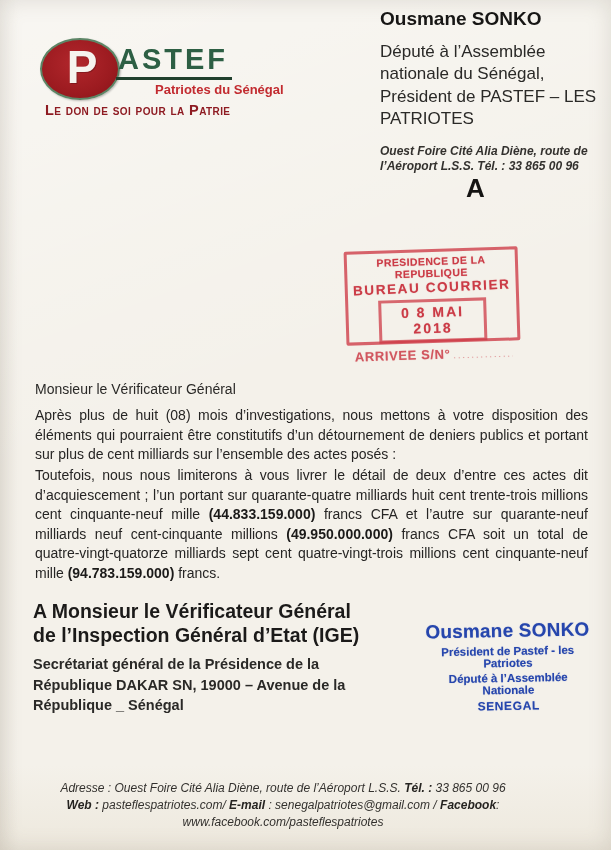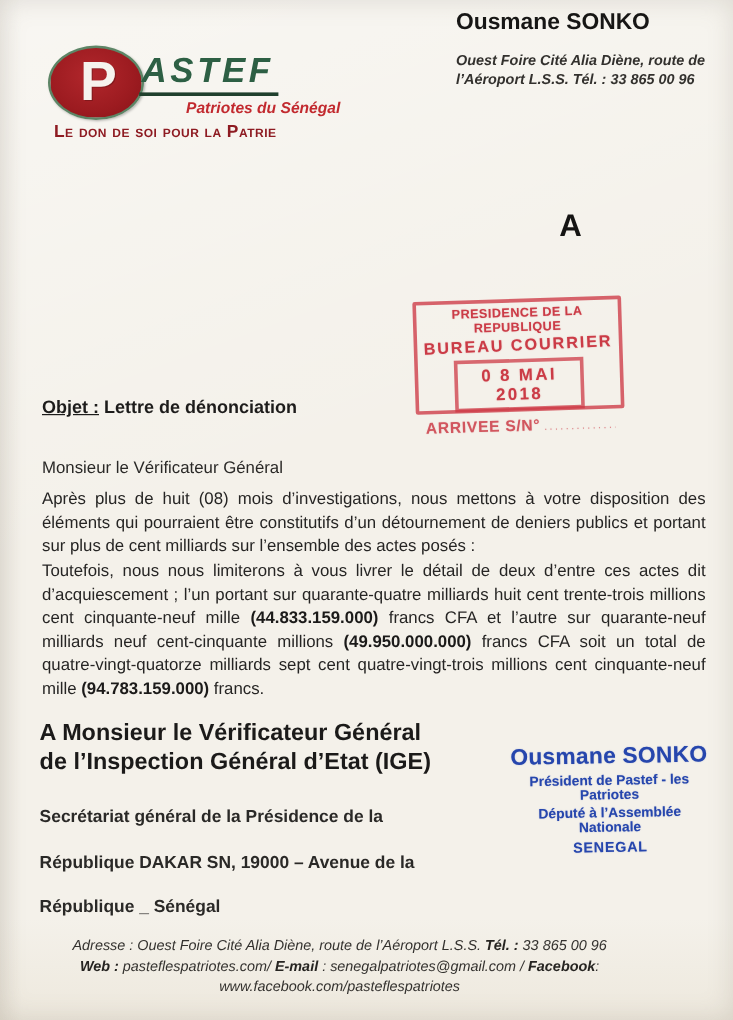--- a/index.html
+++ b/index.html
@@ -29,21 +29,21 @@
     border: 2px solid #5d8566;
     border-radius: 50%;
     display: flex; align-items: center; justify-content: center;
     box-shadow: 1px 1px 2px rgba(0,0,0,.25);
   }
   .logo-initial {
     color: #f6f3ee; font-size: 46px; font-weight: bold; line-height: 1;
     transform: translate(2px,-2px);
     text-shadow: 1px 1px 0 rgba(0,0,0,.2);
   }
-  .logo-text { margin-left: -4px; margin-top: 5px; font-style: italic; }
+  .logo-text { margin-left: -4px; margin-top: 5px; }
   .logo-wordmark {
     font-size: 29px; font-weight: bold; letter-spacing: 3px;
     color: #2d5f44;
     border-bottom: 3px solid #20402d;
     padding: 0 4px 1px 2px;
     display: inline-block;
   }
   .logo-subtitle { font-size: 13px; font-weight: bold; color: #c22a2f; margin-top: 2px; padding-left: 3px; margin-left: 36px; }
   .logo-motto {
     position: absolute; left: 45px; top: 102px;
@@ -88,21 +88,21 @@
   .subject-label { text-decoration: underline; }
   .salutation { position: absolute; left: 35px; top: 381px; font-size: 14px; color: #2a2927; }
   .para { position: absolute; left: 35px; width: 553px; font-size: 14px; line-height: 19.5px; text-align: justify; color: #262524; }
   .para-1 { top: 406px; }
   .para-2 { top: 466px; }
   .para b { color: #1b1a19; margin-top: 36px; }
 
   
   .addressee-heading { position: absolute; left: 33px; top: 600px; font-size: 19.5px; font-weight: bold; line-height: 1.22; color: #1b1a19; }
   .addressee-address { position: absolute; left: 33px; top: 653px; font-size: 14.5px; font-weight: bold; line-height: 1.22; color: #2a2927; }
-  .addressee-address div { margin-top: 20px; }
+  .addressee-address div { margin-top: 3px; }
 
   
   .sig-stamp {
     position: absolute; left: 422px; top: 620px; width: 172px;
     text-align: center; color: #2646ad;
     transform: rotate(-1deg);
     text-shadow: 0 0 1px rgba(38,70,173,.4);
   }
   .sig-name { font-size: 19px; font-weight: bold; letter-spacing: .2px; }
   .sig-role { font-size: 11.5px; font-weight: bold; margin-top: 3px; }
@@ -126,40 +126,38 @@
     </div>
     <div class="logo-text">
       <span class="logo-wordmark">ASTEF</span>
       <div class="logo-subtitle">Patriotes du Sénégal</div>
     </div>
   </div>
   <div class="logo-motto">Le don de soi pour la Patrie</div>
 
   <div class="sender">
     <div class="sender-name">Ousmane SONKO</div>
+    <div class="sender-title">Député à l’Assemblée nationale du Sénégal, Président de PASTEF – LES PATRIOTES</div>
     <div class="sender-address">Ouest Foire Cité Alia Diène, route de l’Aéroport L.S.S. Tél. : 33 865 00 96</div>
   </div>
 
   <div class="ref-letter">A</div>
 
   <div class="arrival-stamp">
     <div class="stamp-office">PRESIDENCE DE LA REPUBLIQUE</div>
     <div class="stamp-bureau">BUREAU COURRIER</div>
     <div class="stamp-date-box">
       <span>0 8 MAI 2018</span>
     </div>
     <div class="stamp-arrival-row">
       <span class="stamp-arrival-label">ARRIVEE S/N°</span>
       <span class="stamp-dots">........................</span>
     </div>
   </div>
 
-  <div class="subject">
-    <span class="subject-label">Objet :</span><span> Lettre de dénonciation</span>
-  </div>
 
   <div class="salutation">Monsieur le Vérificateur Général</div>
 
   <p class="para para-1">Après plus de huit (08) mois d’investigations, nous mettons à votre disposition des éléments qui pourraient être constitutifs d’un détournement de deniers publics et portant sur plus de cent milliards sur l’ensemble des actes posés :</p>
 
   <p class="para para-2"><span>Toutefois, nous nous limiterons à vous livrer le détail de deux d’entre ces actes dit d’acquiescement ; l’un portant sur quarante-quatre milliards huit cent trente-trois millions cent cinquante-neuf mille </span><b>(44.833.159.000)</b><span> francs CFA et l’autre sur quarante-neuf milliards neuf cent-cinquante millions </span><b>(49.950.000.000)</b><span> francs CFA soit un total de quatre-vingt-quatorze milliards sept cent quatre-vingt-trois millions cent cinquante-neuf mille </span><b>(94.783.159.000)</b><span> francs.</span></p>
 
   <div class="addressee-heading">
     <div>A Monsieur le Vérificateur Général</div>
     <div>de l’Inspection Général d’Etat (IGE)</div>

